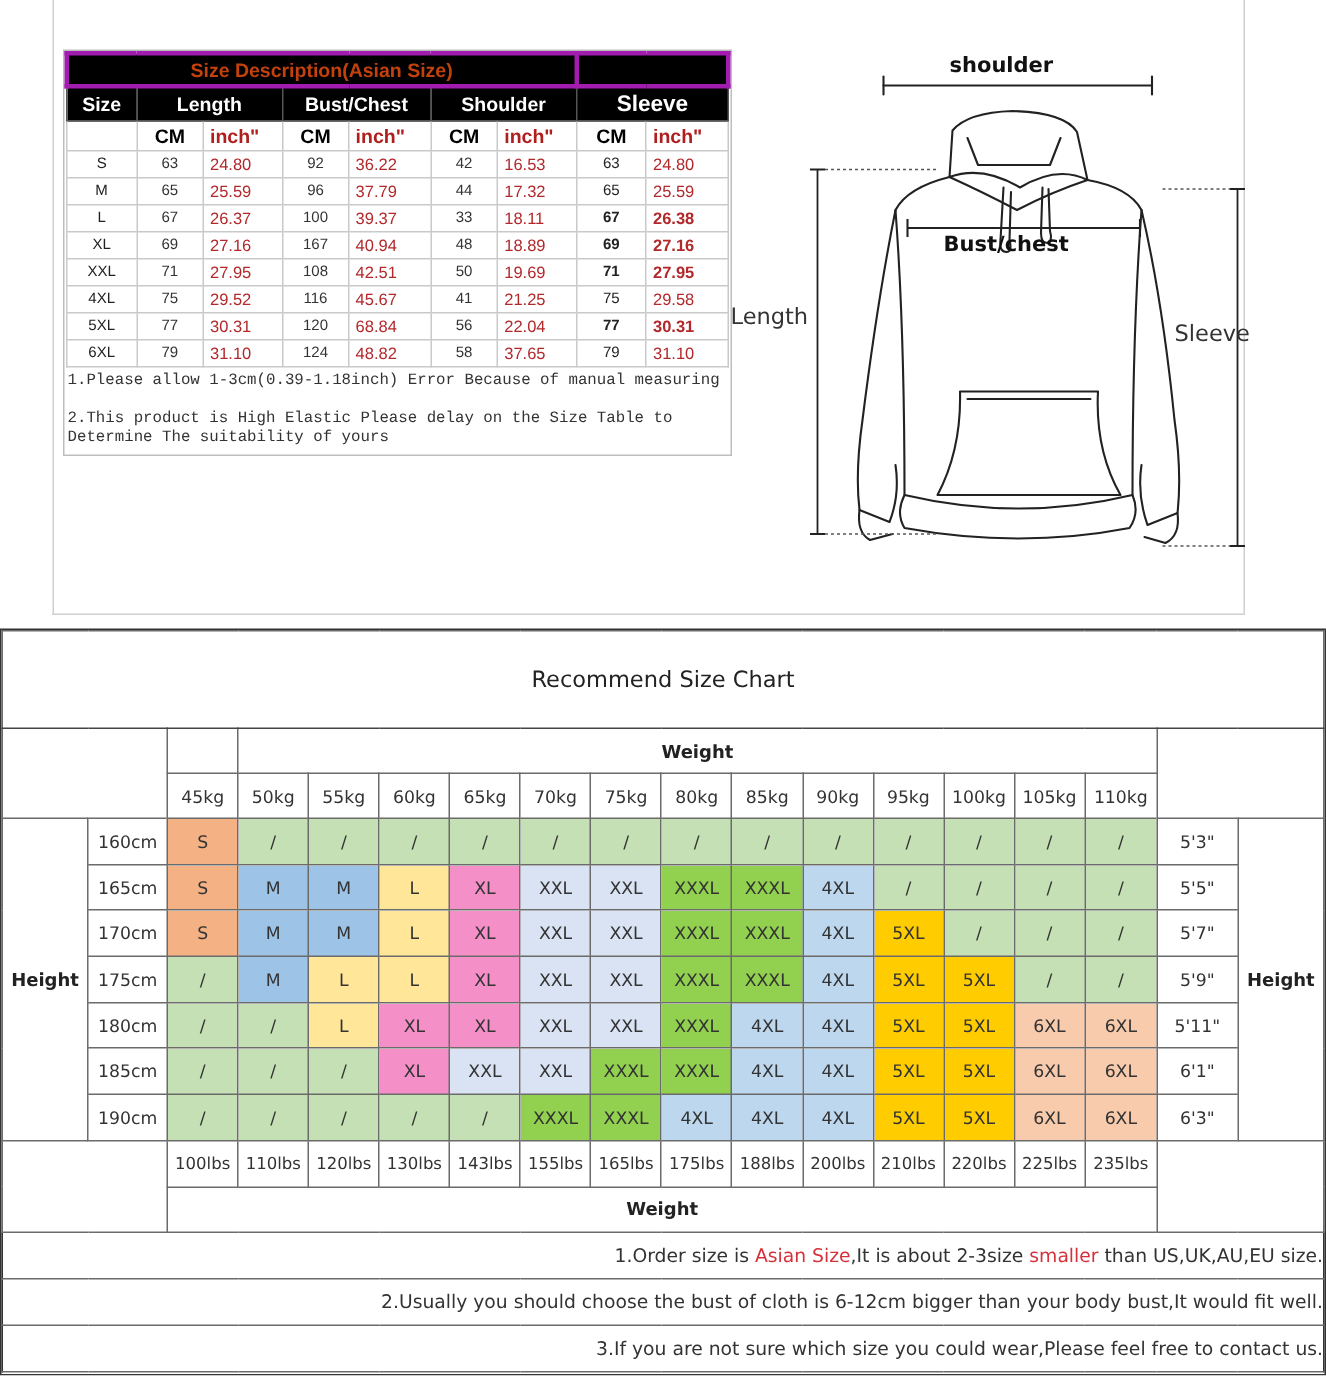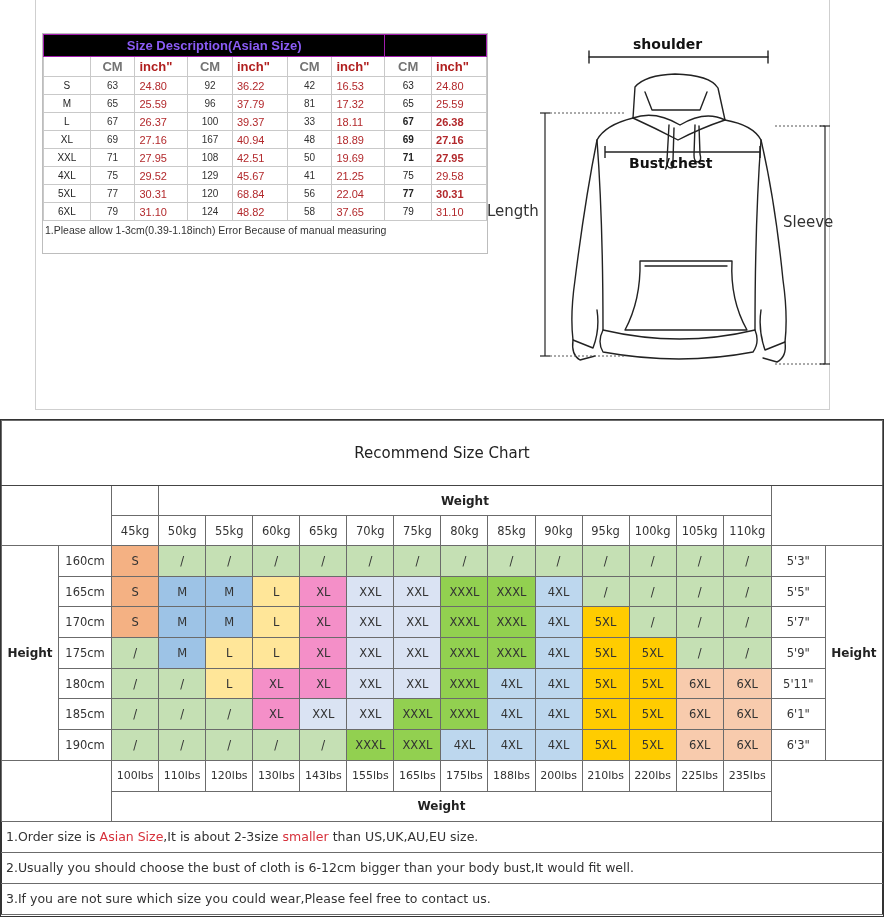--- a/index.html
+++ b/index.html
@@ -13,39 +13,39 @@
   }
   .size-desc {
     position: absolute; left: 42px; top: 33px; width: 446px;
     border: 1px solid #bdbdbd; background: #fff;
   }
   .size-desc table { border-collapse: collapse; width: 100%; table-layout: fixed; }
   .size-desc td, .size-desc th {
     border: 1px solid #c9c9c9; text-align: center; font-size: 10px; height: 18px; padding: 0;
   }
   .size-desc .title-row th {
-    background: #000; color: #8b5cf6; font-size: 13px; font-weight: bold; height: 22px;
-    border: 1px solid #a21caf;
+    background: #000; color: #c2410c; font-size: 13px; font-weight: bold; height: 22px;
+    border: 3px solid #a21caf;
   }
   .size-desc .head-row th {
     background: #000; color: #fff; font-size: 13px; font-weight: bold; height: 23px;
     border: 1px solid #555;
   }
   .size-desc .head-row th.sleeve { font-size: 15px; }
   .size-desc .unit-row td { font-size: 13px; font-weight: bold; height: 20px; }
-  .size-desc .unit-row td.cm { color: #737373; margin-left: 24px; }
+  .size-desc .unit-row td.cm { color: #000000; margin-left: 24px; }
   .size-desc .unit-row td.inch { color: #b01e1e; text-align: left; padding-left: 4px; }
   .size-desc td.sz { color: #222; }
   .size-desc td.cmv { color: #333; }
   .size-desc td.inv { color: #b2282b; font-size: 11px; text-align: left; padding-left: 4px; }
   .size-desc td.sl-cm { color: #222; }
   .size-desc td.sl-in { color: #b2282b; font-size: 11px; text-align: left; padding-left: 4px; }
   .size-desc td.bold { font-weight: bold; }
   .size-desc .notes { font-size: 10.5px; color: #333; padding: 3px 2px 4px 2px; line-height: 13px; }
-  .size-desc .notes p { margin: 0 0 12px 0; }
+  .size-desc .notes p { margin: 0 0 12px 0; font-family: Liberation Mono, monospace; }
   .size-desc .notes p.last { margin: 0; }
 
   
   .hoodie-diagram { position: absolute; left: 485px; top: 30px; width: 360px; height: 335px; }
   .hoodie-diagram .lbl { position: absolute; font-family: "DejaVu Sans", sans-serif; }
   .lbl-shoulder { left: 148px; top: 6px; font-size: 14px; font-weight: bold; color: #111; }
   .lbl-bust { left: 144px; top: 125px; font-size: 14px; font-weight: bold; color: #111; }
   .lbl-length { left: 2px; top: 172px; font-size: 15px; color: #333; }
   .lbl-sleeve { left: 298px; top: 183px; font-size: 15px; color: #333; }
 
@@ -63,21 +63,21 @@
   .rec-chart .title-cell { height: 65px; font-size: 15px; color: #222; border-bottom: 1.5px solid #444; }
   .rec-chart .wt-head { height: 30px; font-weight: bold; font-size: 12px; color: #222; }
   .rec-chart .kg-row td { height: 30px; font-size: 11.5px; }
   .rec-chart .data-row td { height: 30.7px; }
   .rec-chart .lbs-row td { height: 31px; font-size: 11px; }
   .rec-chart .wt-foot { height: 30px; font-weight: bold; font-size: 12px; color: #222; }
   .rec-chart .side-label { font-weight: bold; font-size: 12px; color: #222; }
   .rec-chart .cm-cell { font-size: 11.5px; }
   .rec-chart .ft-cell { font-size: 11.5px; }
   .rec-chart .note-row td {
-    height: 31px; text-align: left; padding-left: 4px; font-size: 12.5px; color: #333;
+    height: 31px; text-align: right; padding-left: 4px; font-size: 12.5px; color: #333;
     border-left: 1.5px solid #333; border-right: 1.5px solid #333;
   }
   .rec-chart .note-row td .hl { color: #d6303a; }
   .no-border-b { border-bottom: none !important; }
 </style>
 </head>
 <body>
 
 <div class="top-panel"></div>
 
@@ -91,20 +91,27 @@
         <col style="width:54px">
         <col style="width:44px">
       <col style="width:52px">
         <col style="width:46px">
         <col style="width:54px">
     </colgroup>
     <thead>
       <tr class="title-row">
         <th colspan="7">Size Description(Asian Size)</th>
         <th colspan="2"></th>
+      </tr>
+      <tr class="head-row">
+        <th>Size</th>
+        <th colspan="2">Length</th>
+        <th colspan="2">Bust/Chest</th>
+        <th colspan="2">Shoulder</th>
+        <th colspan="2" class="sleeve">Sleeve</th>
       </tr>
     </thead>
     <tbody id="size-desc-body">
       <tr class="unit-row">
         <td></td>
         <td class="cm">CM</td>
         <td class="inch">inch"</td>
         <td class="cm">CM</td>
         <td class="inch">inch"</td>
         <td class="cm">CM</td>
@@ -122,21 +129,21 @@
           <td class="inv">16.53</td>
           <td class="sl-cm">63</td>
           <td class="sl-in">24.80</td>
         </tr>
         <tr>
           <td class="sz">M</td>
           <td class="cmv">65</td>
           <td class="inv">25.59</td>
           <td class="cmv">96</td>
           <td class="inv">37.79</td>
-          <td class="cmv">81</td>
+          <td class="cmv">44</td>
           <td class="inv">17.32</td>
           <td class="sl-cm">65</td>
           <td class="sl-in">25.59</td>
         </tr>
         <tr>
           <td class="sz">L</td>
           <td class="cmv">67</td>
           <td class="inv">26.37</td>
           <td class="cmv">100</td>
           <td class="inv">39.37</td>
@@ -164,21 +171,21 @@
           <td class="inv">42.51</td>
           <td class="cmv">50</td>
           <td class="inv">19.69</td>
           <td class="sl-cm bold">71</td>
           <td class="sl-in bold">27.95</td>
         </tr>
         <tr>
           <td class="sz">4XL</td>
           <td class="cmv">75</td>
           <td class="inv">29.52</td>
-          <td class="cmv">129</td>
+          <td class="cmv">116</td>
           <td class="inv">45.67</td>
           <td class="cmv">41</td>
           <td class="inv">21.25</td>
           <td class="sl-cm">75</td>
           <td class="sl-in">29.58</td>
         </tr>
         <tr>
           <td class="sz">5XL</td>
           <td class="cmv">77</td>
           <td class="inv">30.31</td>
@@ -197,20 +204,21 @@
           <td class="inv">48.82</td>
           <td class="cmv">58</td>
           <td class="inv">37.65</td>
           <td class="sl-cm">79</td>
           <td class="sl-in">31.10</td>
         </tr>
       </tbody>
   </table>
   <div class="notes">
     <p>1.Please allow 1-3cm(0.39-1.18inch) Error Because of manual measuring</p>
+    <p class="last"> 2.This product is High Elastic    Please delay on the Size Table to Determine The suitability of yours</p>
   </div>
 </div>
 
 <div class="hoodie-diagram">
   <svg width="360" height="335" viewBox="0 0 360 335">
     <g fill="none" stroke="#222" stroke-width="1.4" stroke-linejoin="round" stroke-linecap="round">
 
       <line x1="104" y1="27" x2="283" y2="27"></line>
       <line x1="104" y1="21" x2="104" y2="33"></line>
       <line x1="283" y1="21" x2="283" y2="33"></line>

